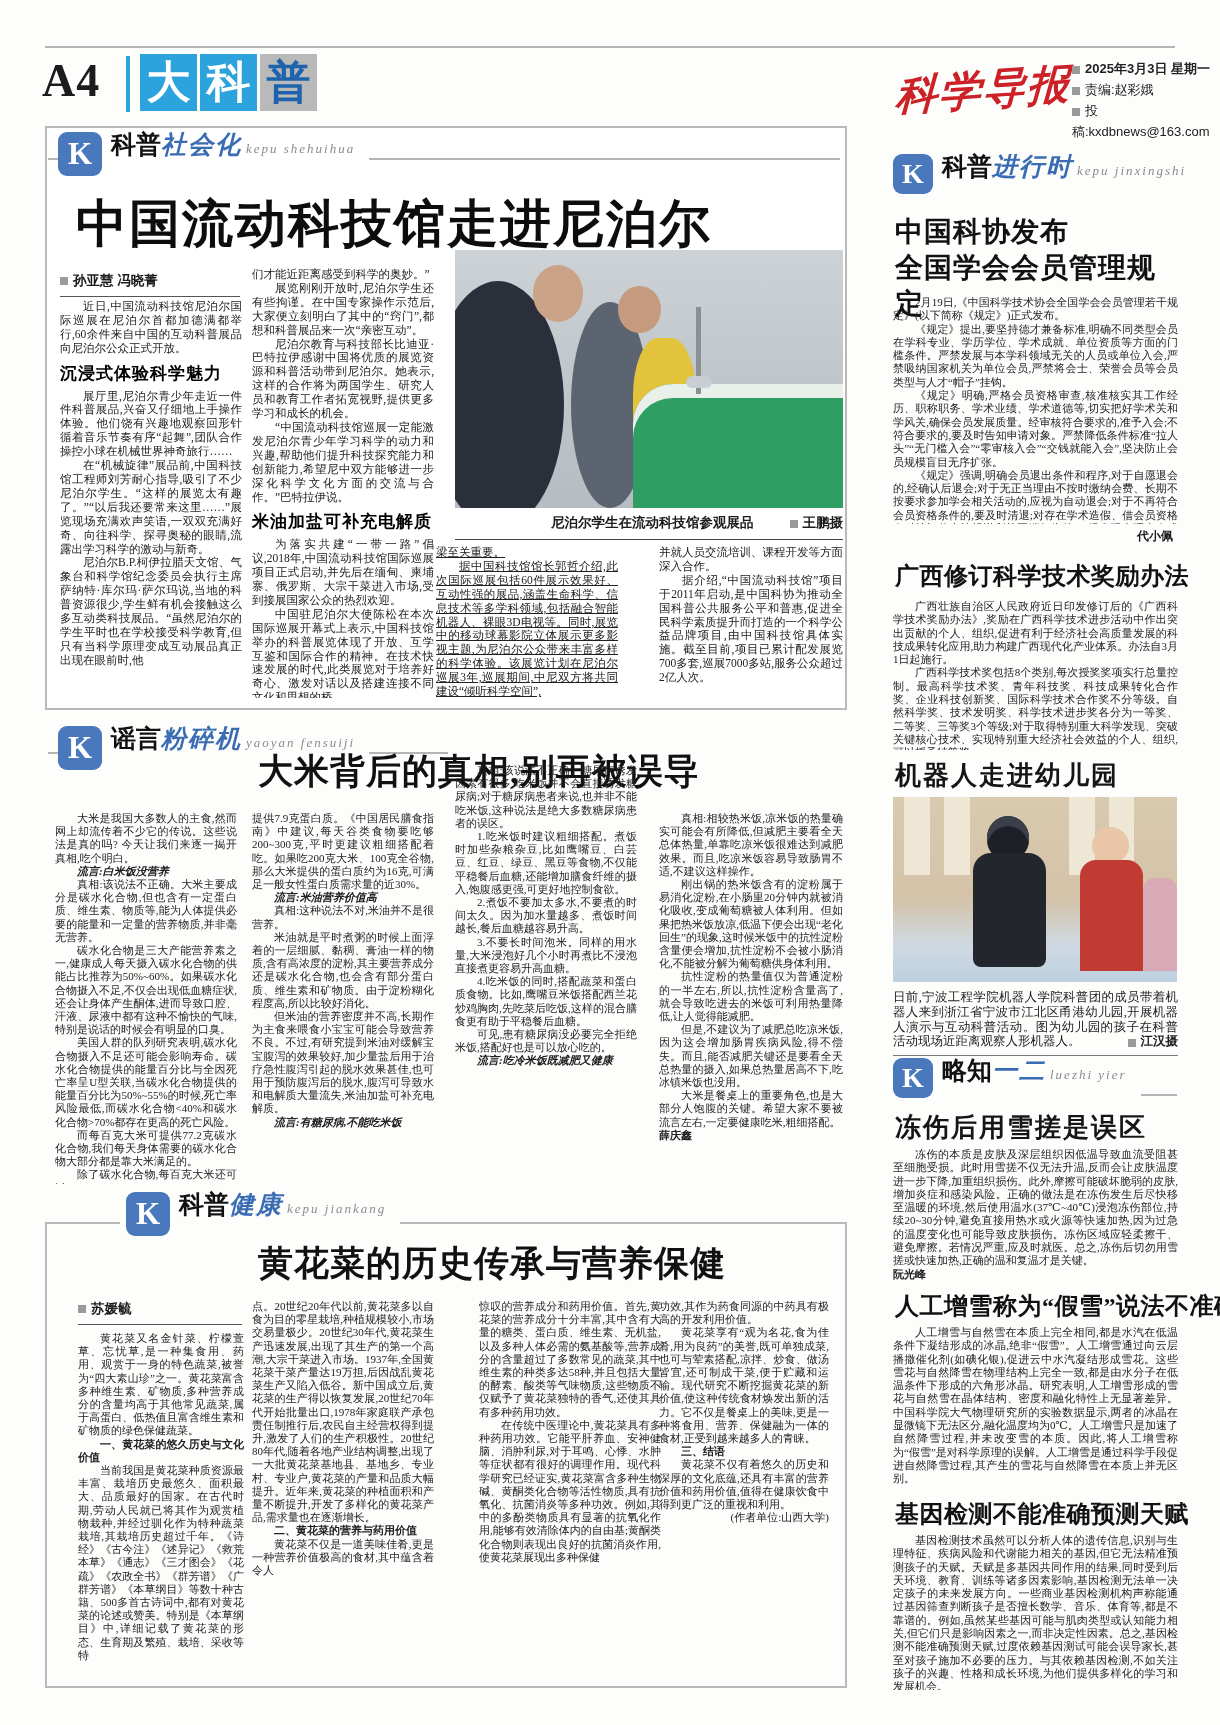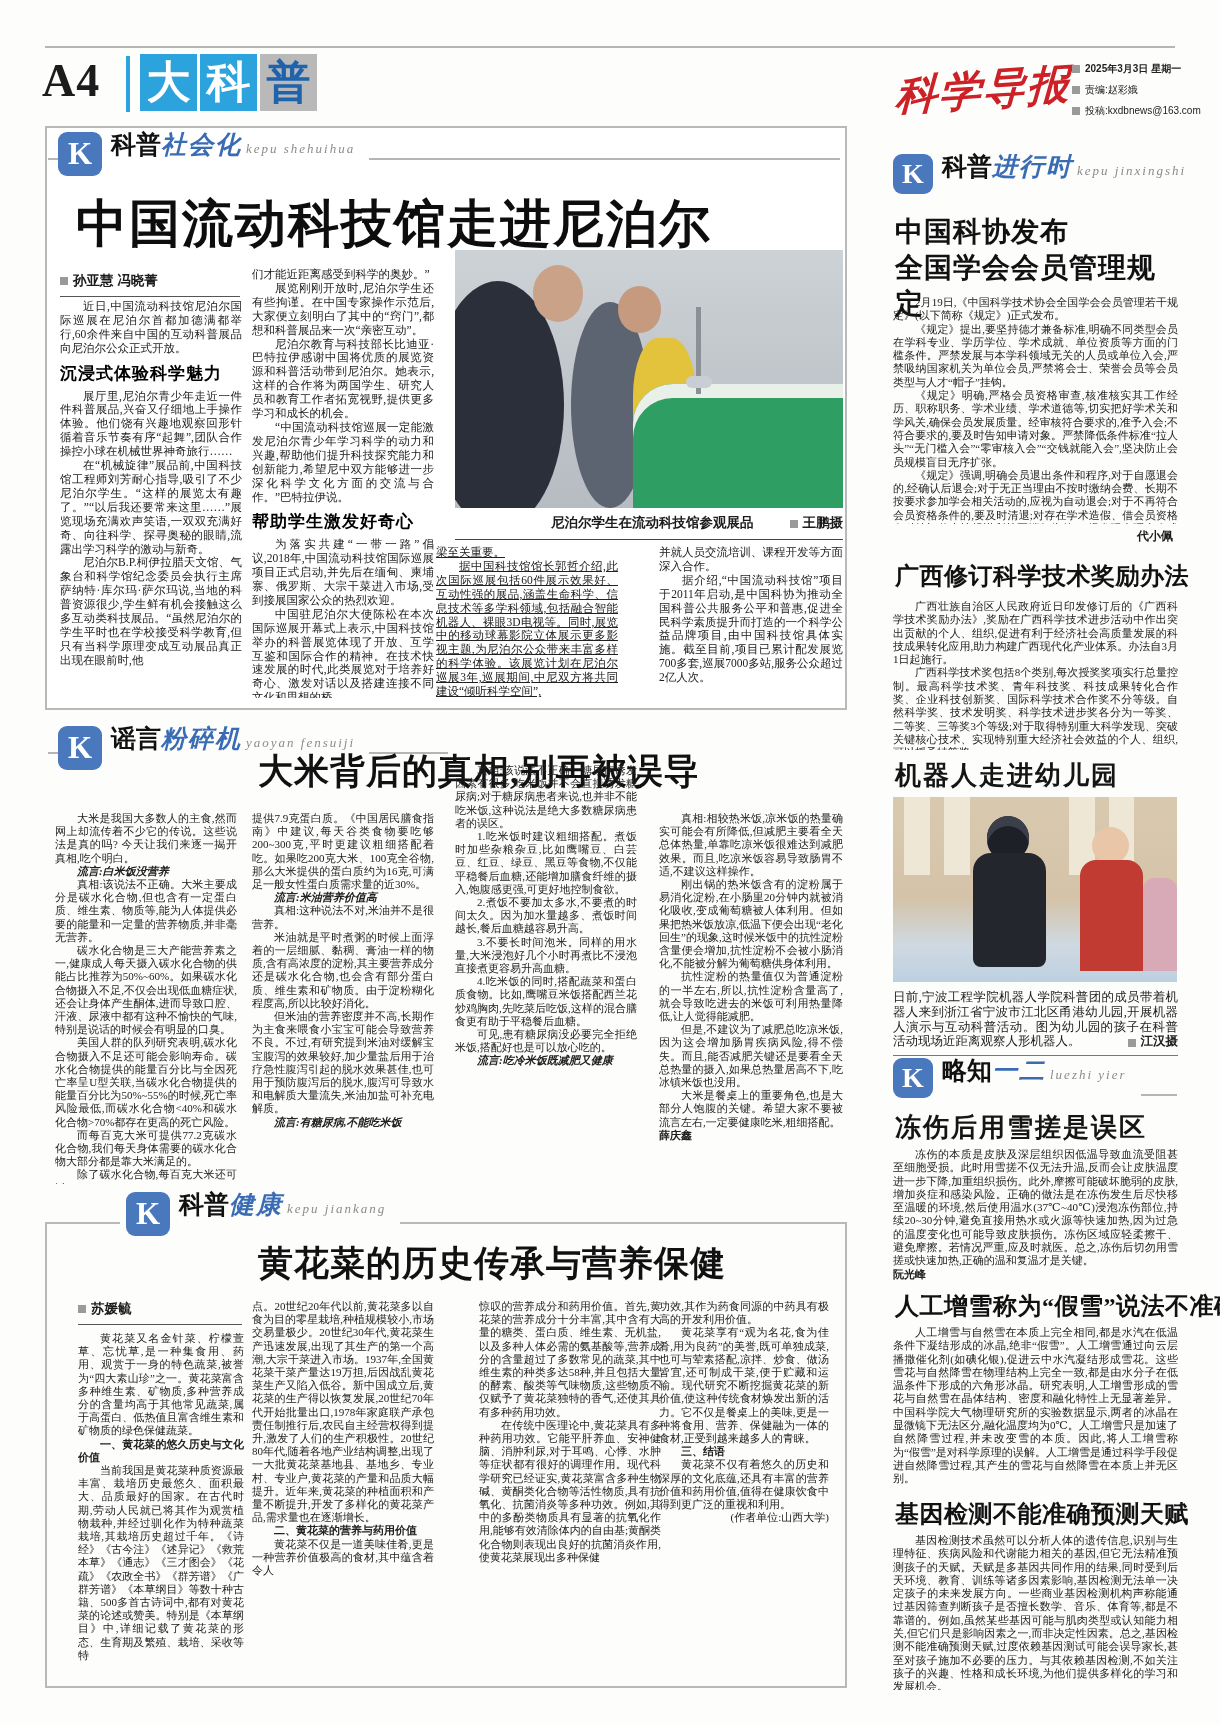--- a/index.html
+++ b/index.html
@@ -12,21 +12,21 @@
   
   .edition{font-size:46px;font-weight:bold;letter-spacing:1px;}
   .vbar{position:absolute;width:4px;height:56px;background:#2ca3dc;}
   .blockrow{position:absolute;display:flex;gap:3px;}
   .blk{width:57px;height:57px;display:flex;align-items:center;justify-content:center;
        font-size:44px;font-weight:bold;font-family:"Liberation Serif",serif;}
   .blk.b0,.blk.b1{background:#2ca3dc;color:#fff;}
   .blk.b2{background:#b9b9b9;color:#1f63ad;}
   .papername{font-size:42px;font-weight:bold;font-style:italic;color:#cc2127;
              transform:rotate(-4deg) skewX(-6deg);letter-spacing:2px;white-space:nowrap;}
-  .pubinfo{font-size:10px;line-height:21px;color:#222;font-family:"Liberation Sans",sans-serif;}
+  .pubinfo{font-size:13px;line-height:21px;color:#222;font-family:"Liberation Sans",sans-serif;}
   .pubinfo .l1{font-weight:bold;}
   .sq{display:inline-block;width:8px;height:8px;background:#9a9a9a;margin-right:5px;vertical-align:middle;}
   
   .seclogo{position:absolute;display:flex;gap:9px;background:#fdfdfc;padding-right:14px;}
   .kbadge{width:44px;height:44px;border-radius:9px;background:#4a78bc;color:#fff;
           display:flex;align-items:center;justify-content:center;font-size:31px;font-weight:bold;
           font-family:"Liberation Serif",serif;flex:0 0 auto;}
   .kbadge.small{width:40px;height:40px;font-size:28px;}
   .secname .row1{font-size:25px;font-weight:bold;line-height:26px;white-space:nowrap;}
   .sn-black{color:#111;}
@@ -131,21 +131,21 @@
       <div class="subh">沉浸式体验科学魅力</div>
       <div class="para">展厅里,尼泊尔青少年走近一件件科普展品,兴奋又仔细地上手操作体验。他们饶有兴趣地观察回形针循着音乐节奏有序“起舞”,团队合作操控小球在机械世界神奇旅行……</div>
       <div class="para">在“机械旋律”展品前,中国科技馆工程师刘芳耐心指导,吸引了不少尼泊尔学生。“这样的展览太有趣了。”“以后我还要常来这里……”展览现场充满欢声笑语,一双双充满好奇、向往科学、探寻奥秘的眼睛,流露出学习科学的激动与新奇。</div>
       <div class="para">尼泊尔B.P.柯伊拉腊天文馆、气象台和科学馆纪念委员会执行主席萨纳特·库尔玛·萨尔玛说,当地的科普资源很少,学生鲜有机会接触这么多互动类科技展品。“虽然尼泊尔的学生平时也在学校接受科学教育,但只有当科学原理变成互动展品真正出现在眼前时,他</div>
     </div>
   <div class="col" style="left:252px;top:268px;width:182px;height:430px;">
       <div class="para cont">们才能近距离感受到科学的奥妙。”</div>
       <div class="para">展览刚刚开放时,尼泊尔学生还有些拘谨。在中国专家操作示范后,大家便立刻明白了其中的“窍门”,都想和科普展品来一次“亲密互动”。</div>
       <div class="para">尼泊尔教育与科技部长比迪亚·巴特拉伊感谢中国将优质的展览资源和科普活动带到尼泊尔。她表示,这样的合作将为两国学生、研究人员和教育工作者拓宽视野,提供更多学习和成长的机会。</div>
       <div class="para">“中国流动科技馆巡展一定能激发尼泊尔青少年学习科学的动力和兴趣,帮助他们提升科技探究能力和创新能力,希望尼中双方能够进一步深化科学文化方面的交流与合作。”巴特拉伊说。</div>
-      <div class="subh">帮助学生激发好奇心</div>
+      <div class="subh">米油加盐可补充电解质</div>
       <div class="para">为落实共建“一带一路”倡议,2018年,中国流动科技馆国际巡展项目正式启动,并先后在缅甸、柬埔寨、俄罗斯、大宗干菜进入市场,受到接展国家公众的热烈欢迎。</div>
       <div class="para">中国驻尼泊尔大使陈松在本次国际巡展开幕式上表示,中国科技馆举办的科普展览体现了开放、互学互鉴和国际合作的精神。在技术快速发展的时代,此类展览对于培养好奇心、激发对话以及搭建连接不同文化和思想的桥</div>
     </div>
   <div class="col" style="left:436px;top:546px;width:182px;height:152px;text-decoration:underline;">
       <div class="para cont">梁至关重要。</div>
       <div class="para">据中国科技馆馆长郭哲介绍,此次国际巡展包括60件展示效果好、互动性强的展品,涵盖生命科学、信息技术等多学科领域,包括融合智能机器人、裸眼3D电视等。同时,展览中的移动球幕影院立体展示更多影视主题,为尼泊尔公众带来丰富多样的科学体验。该展览计划在尼泊尔巡展3年,巡展期间,中尼双方将共同建设“倾听科学空间”,</div>
     </div>
   <div class="col" style="left:659px;top:546px;width:184px;height:152px;">
       <div class="para cont">并就人员交流培训、课程开发等方面深入合作。</div>
       <div class="para">据介绍,“中国流动科技馆”项目于2011年启动,是中国科协为推动全国科普公共服务公平和普惠,促进全民科学素质提升而打造的一个科学公益品牌项目,由中国科技馆具体实施。截至目前,项目已累计配发展览700多套,巡展7000多站,服务公众超过2亿人次。</div>

